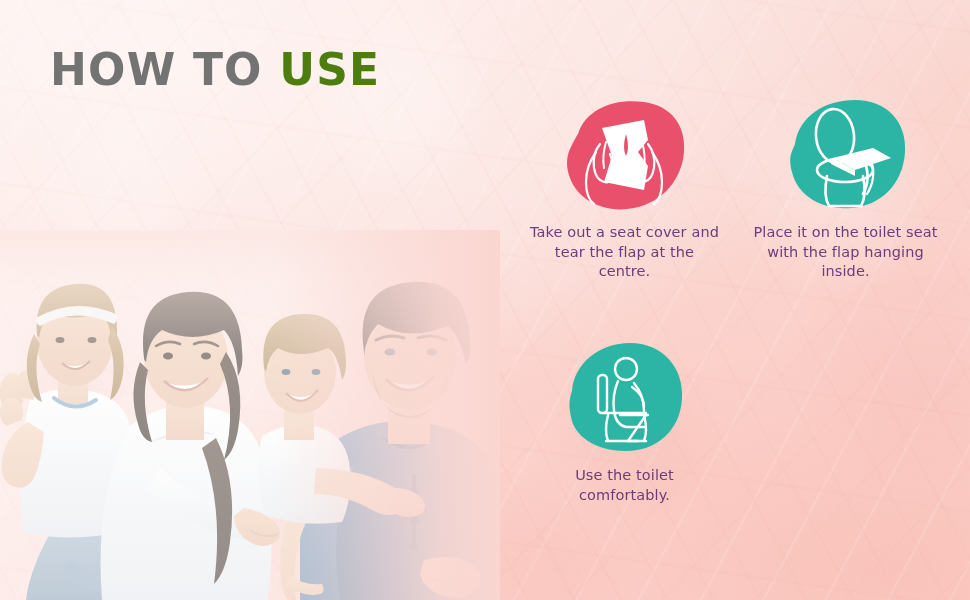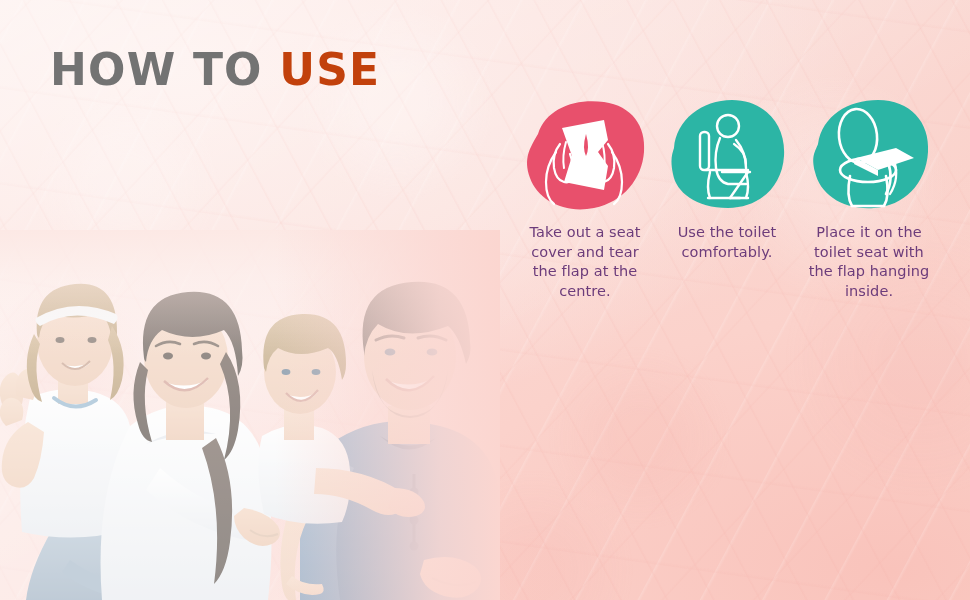--- a/index.html
+++ b/index.html
@@ -60,21 +60,21 @@
     left:50px; top:48px;
     font-family:"DejaVu Sans", sans-serif;
     font-size:44px;
     font-weight:700;
     letter-spacing:1.2px;
     line-height:1;
     white-space:nowrap;
     z-index:6;
   }
   .title .t-purple { color:#737373;text-align:center; }
-  .title .t-teal   { color:#c2410c; }
+  .title .t-teal   { color:#4d7c0f; }
 
   
   .photo-wrap {
     position:absolute;
     left:0; bottom:0;
     width:500px; height:370px;
     z-index:3;
     overflow:hidden;
   }
   .photo-fade {
@@ -92,21 +92,21 @@
     z-index:8; pointer-events:none;
   }
   .photo-svg { position:absolute; left:0; bottom:0; display:block; }
 
   
   .steps {
     position:absolute;
     left:520px; top:96px;
     width:430px; height:460px;
     display:grid;
-    grid-template-columns:1fr 1fr 1fr 1fr;
+    grid-template-columns:1fr 1fr;
     grid-template-rows:1fr 1fr;
     column-gap:12px;
     row-gap:26px;
     z-index:6;
   }
   .step { display:flex; flex-direction:column; align-items:center; }
   .blob-holder { width:130px; height:118px; position:relative; }
   .blob-holder svg { display:block; width:130px; height:118px; }
   .step-text {
     margin-top:9px;
@@ -308,20 +308,43 @@
           <path d="M92 56 q10 14 10 30 q0 16 -8 22" stroke="#fff" stroke-width="2.2" fill="none" stroke-linecap="round"></path>
           <path d="M82 46 q4 14 2 26" stroke="#fff" stroke-width="2" fill="none" stroke-linecap="round"></path>
         </svg>
       </div>
       <div class="step-text">Take out a seat cover and tear the flap at the centre.</div>
     </div>
 
     <div class="step">
       <div class="blob-holder">
         <svg viewBox="0 0 130 118">
+          <path d="M14 48 C18 20 44 4 74 4 C106 4 126 26 124 56 C122 88 100 110 70 112 C38 114 16 98 11 76 C7 60 11 56 14 48 Z" fill="#2CB5A5"></path>
+
+          <ellipse cx="54" cy="40" rx="19" ry="27" stroke="#fff" stroke-width="2.6" fill="none" transform="rotate(-6 54 40)"></ellipse>
+
+          <ellipse cx="64" cy="74" rx="28" ry="12" stroke="#fff" stroke-width="2.6" fill="none"></ellipse>
+
+          <path d="M52 62 L92 52 L110 62 L74 74 Z" fill="#fff"></path>
+          <path d="M52 62 L74 74 L74 80 L50 68 Z" fill="#fff"></path>
+
+          <path d="M84 66 q6 18 -2 32" stroke="#fff" stroke-width="2.6" fill="none" stroke-linecap="round"></path>
+          <path d="M90 64 q6 18 -4 34" stroke="#fff" stroke-width="2.2" fill="none" stroke-linecap="round"></path>
+
+          <path d="M46 80 q-4 20 2 30" stroke="#fff" stroke-width="2.6" fill="none" stroke-linecap="round"></path>
+          <path d="M82 80 q4 20 -2 30" stroke="#fff" stroke-width="2.6" fill="none" stroke-linecap="round"></path>
+          <path d="M48 110 h32" stroke="#fff" stroke-width="2.6" fill="none" stroke-linecap="round"></path>
+        </svg>
+      </div>
+      <div class="step-text">Place it on the toilet seat with the flap hanging inside.</div>
+    </div>
+
+    <div class="step">
+      <div class="blob-holder">
+        <svg viewBox="0 0 130 118">
           <path d="M12 52 C14 24 40 4 70 4 C102 4 124 28 122 60 C120 92 96 112 66 112 C34 112 14 96 11 78 C8 64 10 58 12 52 Z" fill="#2CB5A5"></path>
 
           <circle cx="66" cy="30" r="11" stroke="#fff" stroke-width="2.4" fill="none"></circle>
 
           <path d="M58 42 q-6 14 -4 30 q2 14 12 16 l18 0" stroke="#fff" stroke-width="2.4" fill="none" stroke-linecap="round"></path>
           <path d="M74 44 q10 12 10 28" stroke="#fff" stroke-width="2.4" fill="none" stroke-linecap="round"></path>
 
           <path d="M72 48 q12 8 12 20" stroke="#fff" stroke-width="2.2" fill="none" stroke-linecap="round"></path>
 
           <path d="M60 76 h28" stroke="#fff" stroke-width="2.4" fill="none" stroke-linecap="round"></path>
@@ -334,38 +357,15 @@
           <path d="M44 74 h42" stroke="#fff" stroke-width="2.4" fill="none" stroke-linecap="round"></path>
 
           <path d="M48 76 q-4 16 0 26" stroke="#fff" stroke-width="2.4" fill="none" stroke-linecap="round"></path>
           <path d="M84 76 q4 16 0 26" stroke="#fff" stroke-width="2.4" fill="none" stroke-linecap="round"></path>
           <path d="M46 102 h40" stroke="#fff" stroke-width="2.4" fill="none" stroke-linecap="round"></path>
         </svg>
       </div>
       <div class="step-text">Use the toilet comfortably.</div>
     </div>
 
-    <div class="step">
-      <div class="blob-holder">
-        <svg viewBox="0 0 130 118">
-          <path d="M14 48 C18 20 44 4 74 4 C106 4 126 26 124 56 C122 88 100 110 70 112 C38 114 16 98 11 76 C7 60 11 56 14 48 Z" fill="#2CB5A5"></path>
-
-          <ellipse cx="54" cy="40" rx="19" ry="27" stroke="#fff" stroke-width="2.6" fill="none" transform="rotate(-6 54 40)"></ellipse>
-
-          <ellipse cx="64" cy="74" rx="28" ry="12" stroke="#fff" stroke-width="2.6" fill="none"></ellipse>
-
-          <path d="M52 62 L92 52 L110 62 L74 74 Z" fill="#fff"></path>
-          <path d="M52 62 L74 74 L74 80 L50 68 Z" fill="#fff"></path>
-
-          <path d="M84 66 q6 18 -2 32" stroke="#fff" stroke-width="2.6" fill="none" stroke-linecap="round"></path>
-          <path d="M90 64 q6 18 -4 34" stroke="#fff" stroke-width="2.2" fill="none" stroke-linecap="round"></path>
-
-          <path d="M46 80 q-4 20 2 30" stroke="#fff" stroke-width="2.6" fill="none" stroke-linecap="round"></path>
-          <path d="M82 80 q4 20 -2 30" stroke="#fff" stroke-width="2.6" fill="none" stroke-linecap="round"></path>
-          <path d="M48 110 h32" stroke="#fff" stroke-width="2.6" fill="none" stroke-linecap="round"></path>
-        </svg>
-      </div>
-      <div class="step-text">Place it on the toilet seat with the flap hanging inside.</div>
-    </div>
-
 
   </div>
 </div>
 
 </body></html>

